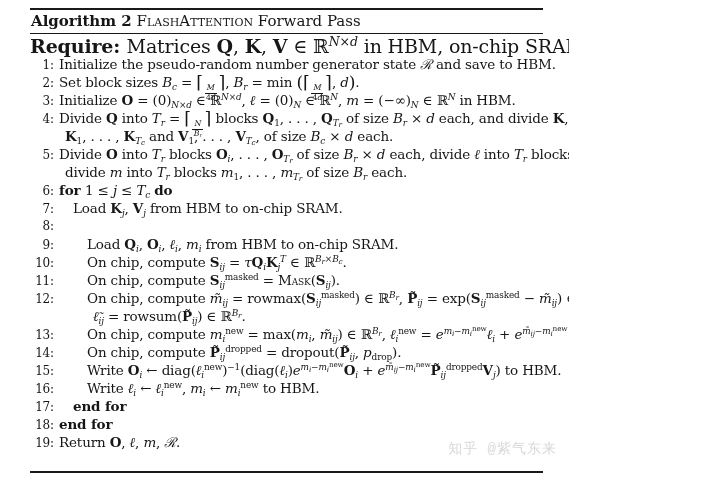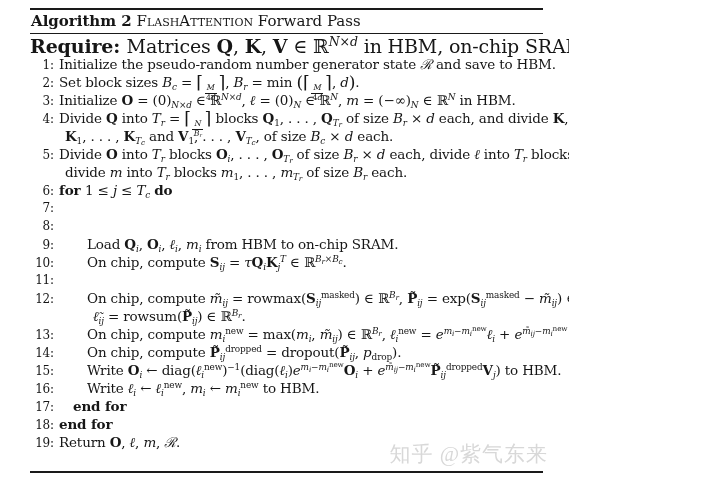--- a/index.html
+++ b/index.html
@@ -44,23 +44,23 @@
   .s-sub .s-sub,.s-sup .s-sub{font-size:.82em;top:.25em;}
   .s-sup .s-sup{font-size:.82em;top:-.45em;}
   .s-lg{font-size:1.28em;line-height:1;vertical-align:-.08em;}
   .s-frac{display:inline-flex;flex-direction:column;align-items:center;
           font-size:.58em;line-height:1.05;vertical-align:-.42em;margin:0 1px;}
   .s-frac .fnum{border-bottom:.8px solid var(--ink);padding:0 2px;}
   .s-frac .fden{padding:0 2px;}
   .s-g{display:inline;}
   .rule-bottom{position:absolute;left:30px;right:26px;top:471px;border-top:2px solid var(--rule);}
   .watermark{
-    position:absolute;right:21px;top:440px;
-    font-family:Liberation Serif, serif;
-    font-size:21px;color:var(--wm);letter-spacing:1px;white-space:nowrap;
+    position:absolute;right:12px;top:440px;
+    font-family:Liberation Mono, monospace;
+    font-size:14px;color:var(--wm);letter-spacing:1px;white-space:nowrap;
     text-shadow:1px 1px 0 #ffffff;
   }
 </style>
 </head>
 <body>
 
 <div class="page">
   <div class="content">
     <div class="rule-thick"></div>
     <div class="algo-title">
@@ -111,34 +111,36 @@
         <div class="algo-row">
           <span class="lnum"></span>
           <span class="ltxt ind0 cont">divide <span class="s-i">m</span> into <span class="s-i">T</span><span class="s-sub"><span class="s-i">r</span></span> blocks <span class="s-i">m</span><span class="s-sub">1</span>, . . . , <span class="s-i">m</span><span class="s-sub"><span class="s-i">T</span><span class="s-sub"><span class="s-i">r</span></span></span> of size <span class="s-i">B</span><span class="s-sub"><span class="s-i">r</span></span> each.</span>
         </div>
         <div class="algo-row">
           <span class="lnum">6:</span>
           <span class="ltxt ind0"><span class="s-b">for </span>1 ≤ <span class="s-i">j</span> ≤ <span class="s-i">T</span><span class="s-sub"><span class="s-i">c</span></span> <span class="s-b">do</span></span>
         </div>
         <div class="algo-row">
           <span class="lnum">7:</span>
+          <span class="ltxt ind1">Load <span class="s-b">K</span><span class="s-sub"><span class="s-i">j</span></span>, <span class="s-b">V</span><span class="s-sub"><span class="s-i">j</span></span> from HBM to on-chip SRAM.</span>
         </div>
         <div class="algo-row">
           <span class="lnum">8:</span>
         </div>
         <div class="algo-row">
           <span class="lnum">9:</span>
           <span class="ltxt ind2">Load <span class="s-b">Q</span><span class="s-sub"><span class="s-i">i</span></span>, <span class="s-b">O</span><span class="s-sub"><span class="s-i">i</span></span>, <span class="s-i">ℓ</span><span class="s-sub"><span class="s-i">i</span></span>, <span class="s-i">m</span><span class="s-sub"><span class="s-i">i</span></span> from HBM to on-chip SRAM.</span>
         </div>
         <div class="algo-row">
           <span class="lnum">10:</span>
           <span class="ltxt ind2">On chip, compute <span class="s-b">S</span><span class="s-sub"><span class="s-i">ij</span></span> = <span class="s-i">τ</span><span class="s-b">Q</span><span class="s-sub"><span class="s-i">i</span></span><span class="s-b">K</span><span class="s-sub"><span class="s-i">j</span></span><span class="s-sup"><span class="s-i">T</span></span> ∈ ℝ<span class="s-sup"><span class="s-i">B</span><span class="s-sub"><span class="s-i">r</span></span>×<span class="s-i">B</span><span class="s-sub"><span class="s-i">c</span></span></span>.</span>
         </div>
         <div class="algo-row">
           <span class="lnum">11:</span>
+          <span class="ltxt ind2">On chip, compute <span class="s-b">S</span><span class="s-sub"><span class="s-i">ij</span></span><span class="s-sup">masked</span> = <span class="s-sc">Mask</span>(<span class="s-b">S</span><span class="s-sub"><span class="s-i">ij</span></span>).</span>
         </div>
         <div class="algo-row">
           <span class="lnum">12:</span>
           <span class="ltxt ind2">On chip, compute <span class="s-i">m̃</span><span class="s-sub"><span class="s-i">ij</span></span> = rowmax(<span class="s-b">S</span><span class="s-sub"><span class="s-i">ij</span></span><span class="s-sup">masked</span>) ∈ ℝ<span class="s-sup"><span class="s-i">B</span><span class="s-sub"><span class="s-i">r</span></span></span>, <span class="s-b">P̃</span><span class="s-sub"><span class="s-i">ij</span></span> = exp(<span class="s-b">S</span><span class="s-sub"><span class="s-i">ij</span></span><span class="s-sup">masked</span> − <span class="s-i">m̃</span><span class="s-sub"><span class="s-i">ij</span></span>) ∈ ℝ<span class="s-sup"><span class="s-i">B</span><span class="s-sub"><span class="s-i">r</span></span>×<span class="s-i">B</span><span class="s-sub"><span class="s-i">c</span></span></span> (pointwise),</span>
         </div>
         <div class="algo-row">
           <span class="lnum"></span>
           <span class="ltxt ind2 cont"><span class="s-i">ℓ̃</span><span class="s-sub"><span class="s-i">ij</span></span> = rowsum(<span class="s-b">P̃</span><span class="s-sub"><span class="s-i">ij</span></span>) ∈ ℝ<span class="s-sup"><span class="s-i">B</span><span class="s-sub"><span class="s-i">r</span></span></span>.</span>
         </div>
         <div class="algo-row">

